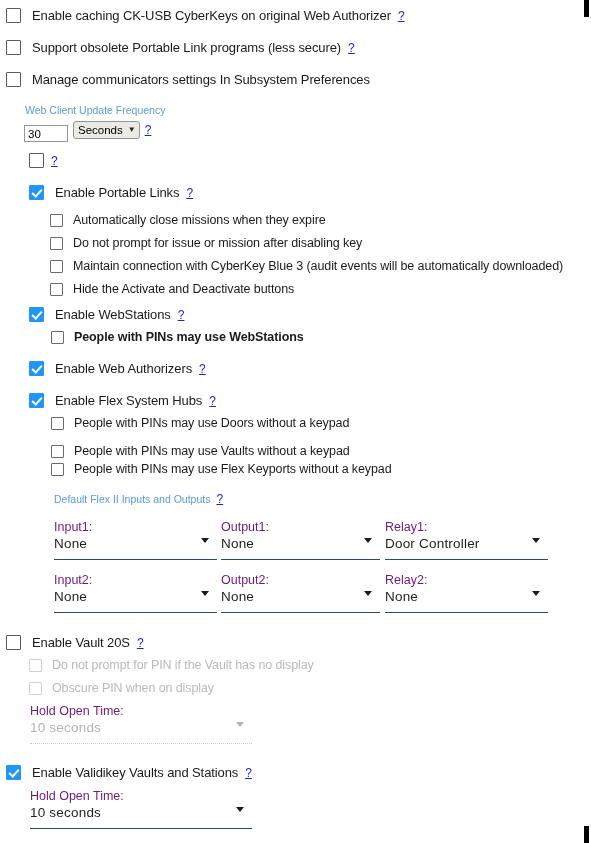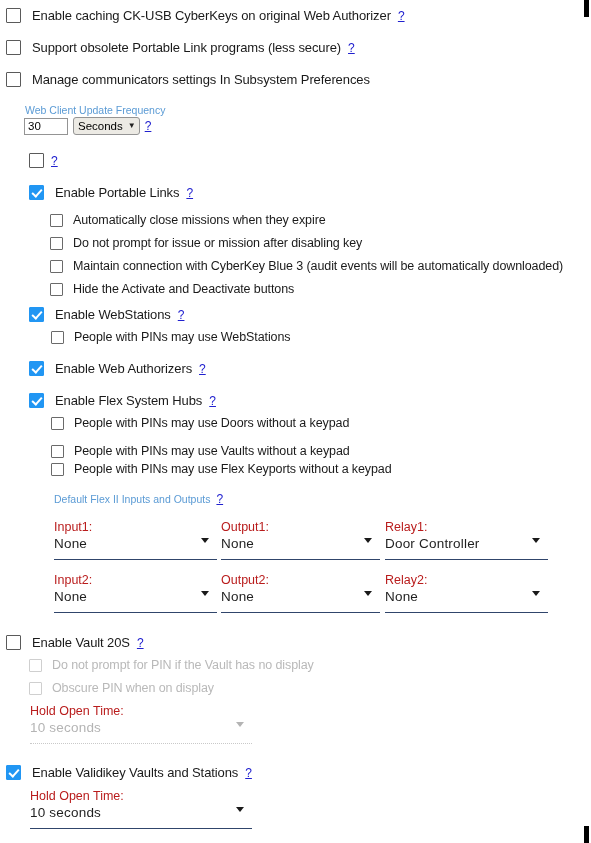--- a/index.html
+++ b/index.html
@@ -110,20 +110,21 @@
     height: 17px;
     box-sizing: border-box;
     border: 1px solid #949494;
     background: #ffffff;
     font-family: "Liberation Sans", sans-serif;
     font-size: 11.5px;
     color: #000;
     padding: 0 3px;
     border-radius: 0;
     outline: none;
+    margin-top: 8px;
   }
   .unit-select {
     margin-left: 5px;
     height: 18px;
     box-sizing: border-box;
     border: 1px solid #949494;
     background: #eceae4;
     border-radius: 3px;
     font-family: "Liberation Sans", sans-serif;
     font-size: 11.5px;
@@ -139,21 +140,21 @@
     line-height: 1;
     color: #222;
   }
 
   
   .field {
     position: absolute;
   }
   .field-label {
     font-size: 12.5px;
-    color: #b91c1c;
+    color: #701a75;
     margin-bottom: 2px;
     white-space: nowrap;
   }
   .field-control {
     position: relative;
     border-bottom: 1px solid #30456b;
     height: 23px;
     display: flex;
     align-items: flex-start;
   }
@@ -242,21 +243,21 @@
 <div class="row" style="left:50px; top:282px;">
   <span class="cb sm"></span>
   <span class="lbl small">Hide the Activate and Deactivate buttons</span>
 </div>
 
 <div class="row" style="left:29px; top:307px;">
   <span class="cb checked"></span>
   <span class="lbl">Enable WebStations</span>
   <span class="help">?</span>
 </div>
-<div class="row" style="left:51px; top:330px;">
+<div class="row" style="left:51px; top:330px;font-weight:bold;">
   <span class="cb sm"></span>
   <span class="lbl small">People with PINs may use WebStations</span>
 </div>
 
 <div class="row" style="left:29px; top:361px;">
   <span class="cb checked"></span>
   <span class="lbl">Enable Web Authorizers</span>
   <span class="help">?</span>
 </div>
 

